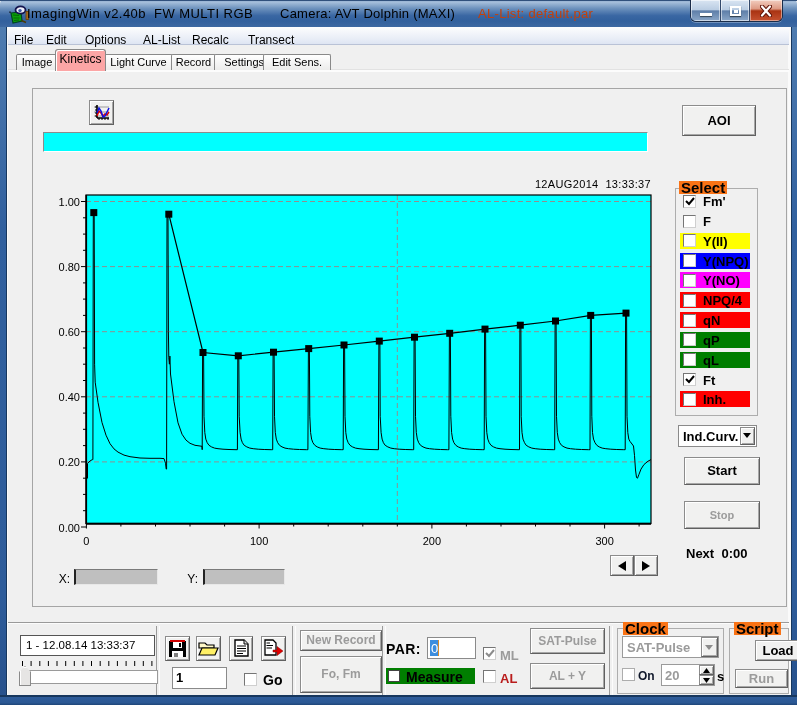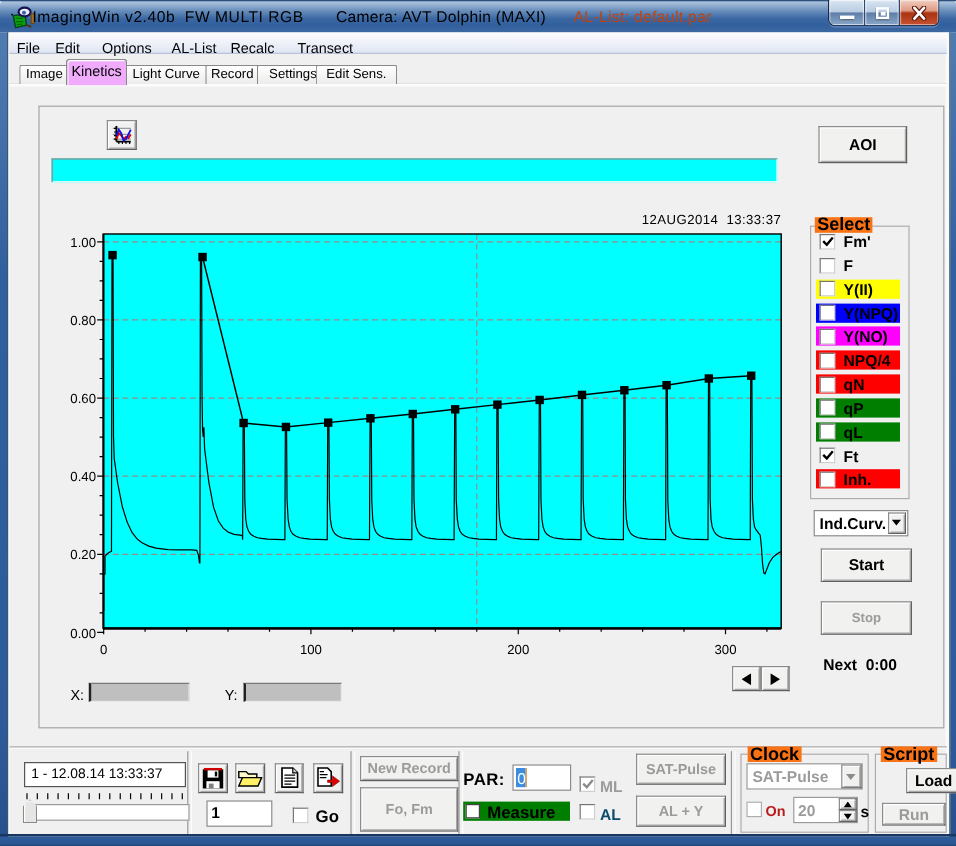--- a/index.html
+++ b/index.html
@@ -65,21 +65,21 @@
 <div class="abs" style="left:192px;top:33px;font-size:12px">Recalc</div>
 <div class="abs" style="left:248px;top:33px;font-size:12px">Transect</div>
 
 <div class="abs" style="left:8px;top:69px;width:781px;height:2px;background:#FCFCFC;border-top:1px solid #E2E2E2"></div>
 <div class="abs" id="tabs" style="left:16px;top:49px;height:22px"></div>
 <div class="abs" style="left:16px;top:54px;width:40px;height:15px;background:linear-gradient(180deg,#FFF,#ECECEB);border:1px solid #898989;border-bottom:none;border-radius:2px 2px 0 0;font-size:11px;text-align:center;line-height:15px">Image</div>
 <div class="abs" style="left:104px;top:54px;width:67px;height:15px;background:linear-gradient(180deg,#FFF,#ECECEB);border:1px solid #898989;border-bottom:none;border-radius:2px 2px 0 0;font-size:11px;text-align:center;line-height:15px">Light Curve</div>
 <div class="abs" style="left:171px;top:54px;width:43px;height:15px;background:linear-gradient(180deg,#FFF,#ECECEB);border:1px solid #898989;border-bottom:none;border-radius:2px 2px 0 0;font-size:11px;text-align:center;line-height:15px">Record</div>
 <div class="abs" style="left:214px;top:54px;width:49px;height:15px;background:linear-gradient(180deg,#FFF,#ECECEB);border:1px solid #898989;border-bottom:none;border-radius:2px 2px 0 0;font-size:11px;text-align:right;line-height:15px">Settings</div>
 <div class="abs" style="left:263px;top:54px;width:66px;height:15px;background:linear-gradient(180deg,#FFF,#ECECEB);border:1px solid #898989;border-bottom:none;border-radius:2px 2px 0 0;font-size:11px;text-align:center;line-height:15px">Edit Sens.</div>
-<div class="abs" style="left:55px;top:49px;width:49px;height:21px;background:#f0abfc;border:1px solid #898989;border-bottom:none;border-radius:3px 3px 0 0;font-size:12px;text-align:center;line-height:19px;box-shadow:inset 1px 1px 0 #FFF">Kinetics</div>
+<div class="abs" style="left:55px;top:49px;width:49px;height:21px;background:#fca5a5;border:1px solid #898989;border-bottom:none;border-radius:3px 3px 0 0;font-size:12px;text-align:center;line-height:19px;box-shadow:inset 1px 1px 0 #FFF">Kinetics</div>
 
 <div class="abs" style="left:32px;top:88px;width:755px;height:519px;border:1px solid #A5A5A5;box-sizing:border-box"></div>
 
 <div class="b3" style="left:89px;top:100px;width:25px;height:25px">
 <svg width="17" height="17" viewBox="0 0 17 17" style="margin:3px auto 0">
  <path d="M1 3 H16 M1 8 H16 M1 12 H16" stroke="#9B9B9B" stroke-width="1" fill="none"></path>
  <path d="M4 1 V14 M4 14 H16" stroke="#000" stroke-width="1.6" fill="none"></path>
  <path d="M2 3 H4 M2 6 H4 M2 9 H4 M2 12 H4 M6 14 V16 M9 14 V16 M12 14 V16 M15 14 V16" stroke="#000" stroke-width="1"></path>
  <path d="M4 12 L6 7 L8 9 L10 12 L12 10 L14 11 L16 8" stroke="#E00000" stroke-width="1.5" fill="none"></path>
  <path d="M4 9 L6 4 L8 7 L10 13 L12 12 L14 8 L16 4" stroke="#1010E0" stroke-width="1.5" fill="none"></path>
@@ -262,36 +262,36 @@
 <div class="cb" style="left:483px;top:647px"></div>
 <svg class="abs" style="left:485px;top:649px" width="10" height="9" viewBox="0 0 10 9">
     <path d="M1 4 L4 7 L9 1" stroke="#8C8C8C" stroke-width="2" fill="none"></path>
   </svg>
 <div class="lbl dis" style="left:500px;top:648px;color:#9B9B9B;font-size:13px">ML</div>
 
 <div class="abs" style="left:386px;top:668px;width:89px;height:16px;background:#007E00"></div>
 <div class="abs" style="left:388px;top:670px;width:12px;height:12px;background:#FFF;border:1px solid #444;box-sizing:border-box"></div>
 <div class="lbl" style="left:406px;top:669px;font-size:14px">Measure</div>
 <div class="cb" style="left:483px;top:670px"></div>
-<div class="lbl dis" style="left:500px;top:671px;color:#0c4a6e;font-size:13px">AL</div>
+<div class="lbl dis" style="left:500px;top:671px;color:#b91c1c;font-size:13px">AL</div>
 
 <div class="b3 dis" style="left:530px;top:628px;width:75px;height:26px;font-size:12px;line-height:24px">SAT-Pulse</div>
 <div class="b3 dis" style="left:530px;top:663px;width:75px;height:26px;font-size:12px;line-height:24px">AL + Y</div>
 
 <div class="gb" style="left:617px;top:628px;width:107px;height:66px"></div>
 <div class="gbl" style="left:623px;top:622px">Clock</div>
 <div class="sunk" style="left:622px;top:636px;width:97px;height:22px;border-color:#9A9A9A"></div>
 <div class="abs" style="left:627px;top:640px;font-size:13px;font-weight:bold;color:#9B9B9B">SAT-Pulse</div>
 <div class="b3" style="left:701px;top:637px;width:17px;height:20px">
     <svg width="9" height="6" viewBox="0 0 9 6" style="margin:7px auto 0">
       <path d="M0 0 H8 L4 5 Z" fill="#8C8C8C"></path>
     </svg>
   </div>
 <div class="cb" style="left:622px;top:668px;border-color:#ADADAD"></div>
-<div class="lbl dis" style="left:638px;top:669px;color:#b91c1c">On</div>
+<div class="lbl dis" style="left:638px;top:669px;color:#0f172a">On</div>
 <div class="sunk" style="left:661px;top:664px;width:54px;height:22px;border-color:#9A9A9A"></div>
 <div class="abs" style="left:665px;top:668px;font-size:13px;font-weight:bold;color:#9B9B9B">20</div>
 <div class="b3" style="left:699px;top:665px;width:15px;height:10px">
     <svg width="7" height="5" viewBox="0 0 7 5" style="margin:2px auto 0">
       <path d="M0 5 H7 L3.5 0 Z" fill="#000"></path>
     </svg>
   </div>
 <div class="b3" style="left:699px;top:675px;width:15px;height:10px">
     <svg width="7" height="5" viewBox="0 0 7 5" style="margin:2px auto 0">
       <path d="M0 0 H7 L3.5 5 Z" fill="#000"></path>

